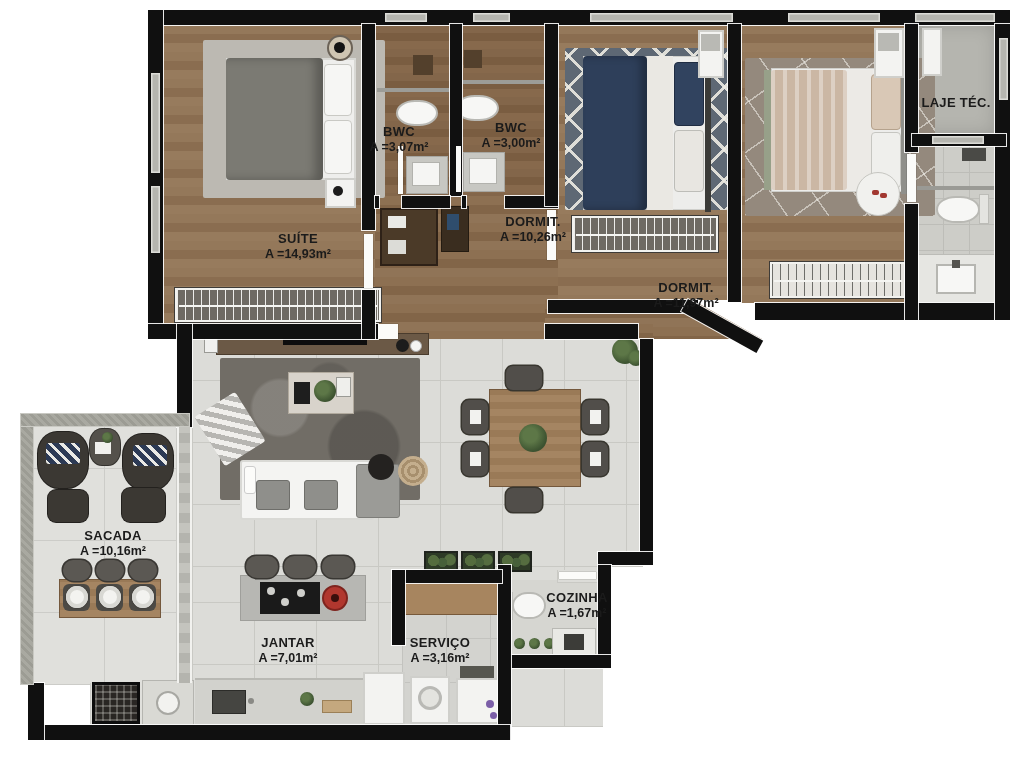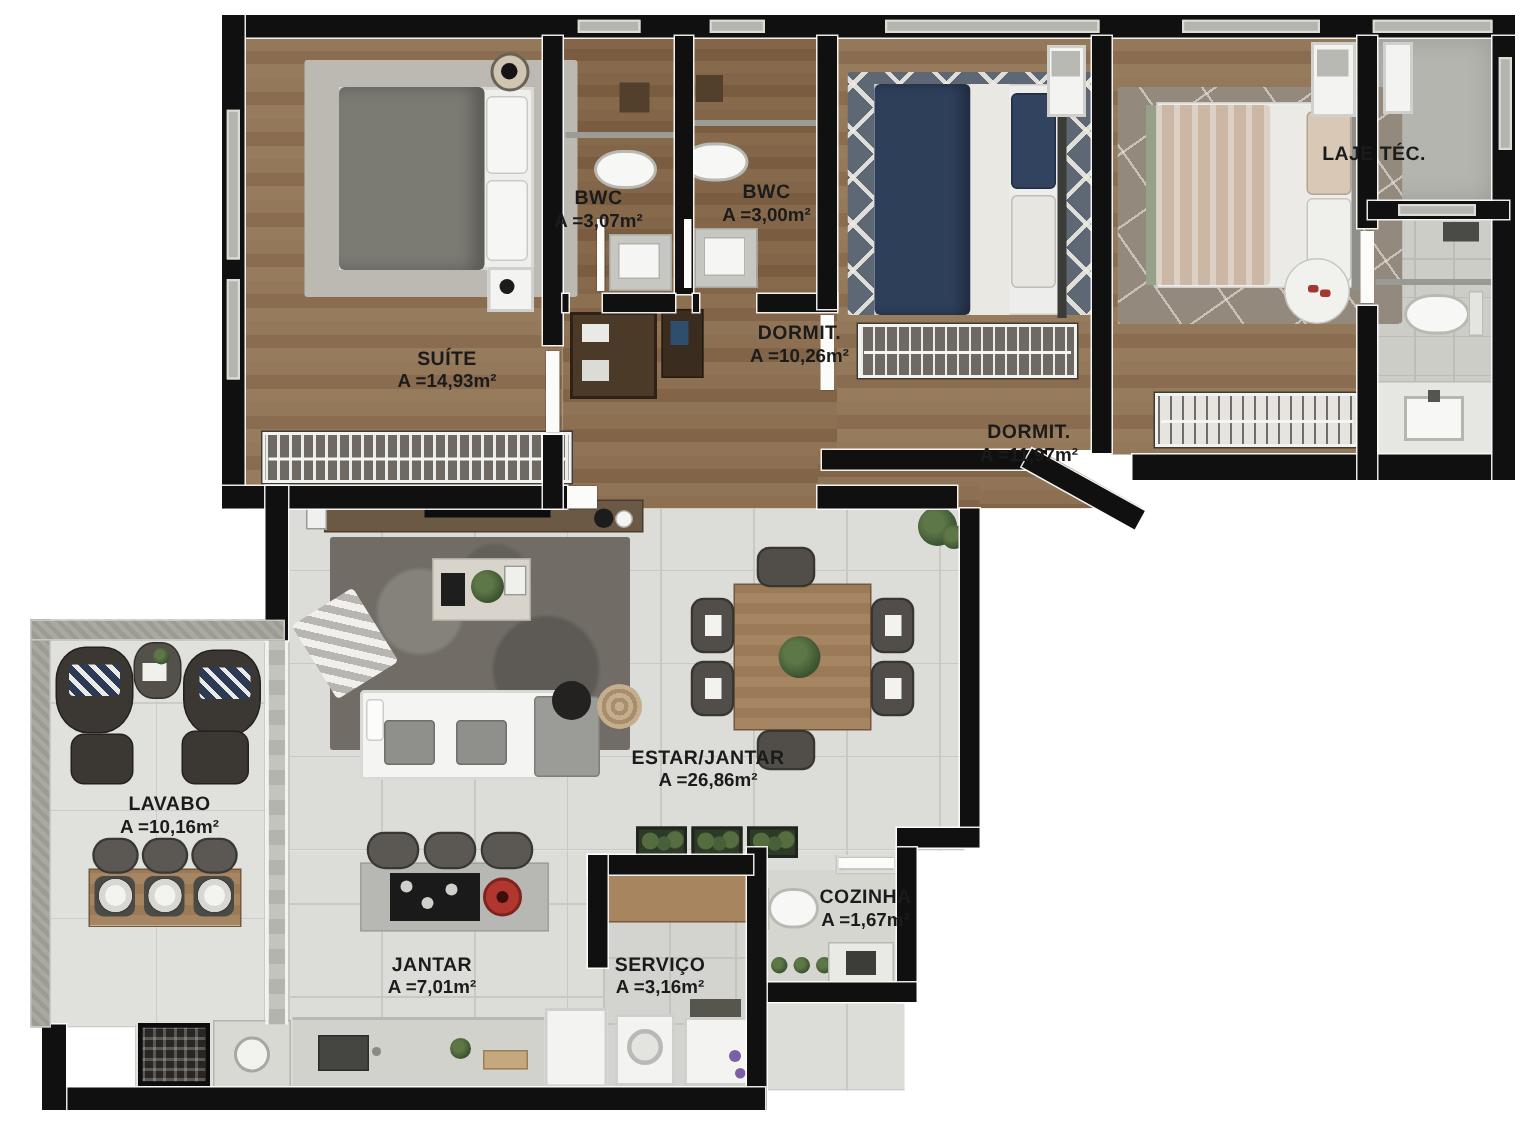--- a/index.html
+++ b/index.html
@@ -326,30 +326,26 @@
     <span class="ra">A =3,00m²</span>
   </div>
   <div class="label" style="left:533px;top:230px">
     <span class="rn">DORMIT.</span>
     <span class="ra">A =10,26m²</span>
   </div>
   <div class="label" style="left:686px;top:296px">
     <span class="rn">DORMIT.</span>
     <span class="ra">A =11,97m²</span>
   </div>
-  <div class="label" style="left:916px;top:103px">
+  <div class="label" style="left:956px;top:103px">
     <span class="rn">LAJE TÉC.</span>
   </div>
   <div class="label" style="left:113px;top:544px">
-    <span class="rn">LAVABO</span>
+    <span class="rn">SACADA</span>
     <span class="ra">A =10,16m²</span>
-  </div>
-  <div class="label" style="left:472px;top:513px">
-    <span class="rn">ESTAR/JANTAR</span>
-    <span class="ra">A =26,86m²</span>
   </div>
   <div class="label" style="left:288px;top:651px">
     <span class="rn">JANTAR</span>
     <span class="ra">A =7,01m²</span>
   </div>
   <div class="label" style="left:440px;top:651px">
     <span class="rn">SERVIÇO</span>
     <span class="ra">A =3,16m²</span>
   </div>
   <div class="label" style="left:577px;top:606px">

